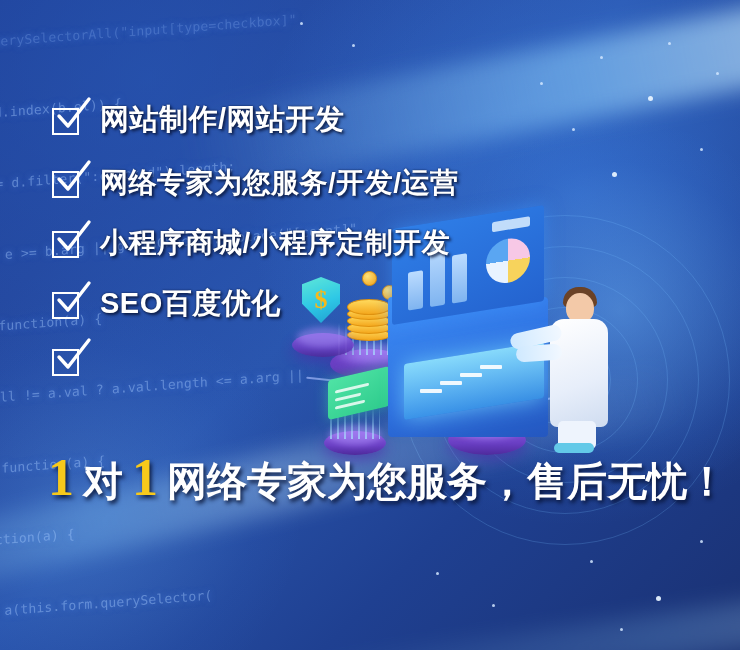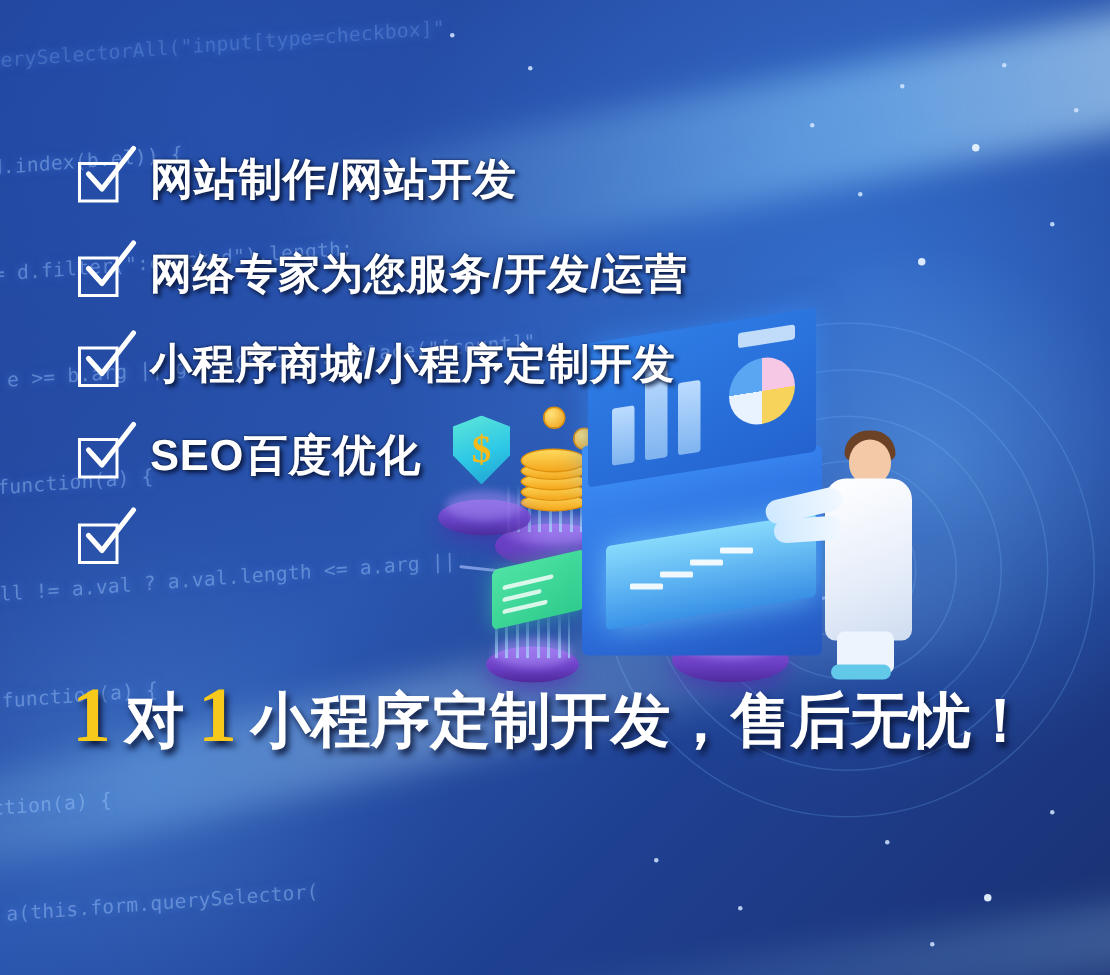--- a/index.html
+++ b/index.html
@@ -359,16 +359,16 @@
     </div>
   </div>
 
   <div class="headline">
     <span class="hl-num">1</span>
     <span class="hl-gap"></span>
     <span class="hl-cn">对</span>
     <span class="hl-gap"></span>
     <span class="hl-num">1</span>
     <span class="hl-gap"></span>
-    <span class="hl-cn">小程序定制开发，售后无忧！</span>
+    <span class="hl-cn">网络专家为您服务，售后无忧！</span>
   </div>
 
 </div>
 
 </body></html>

